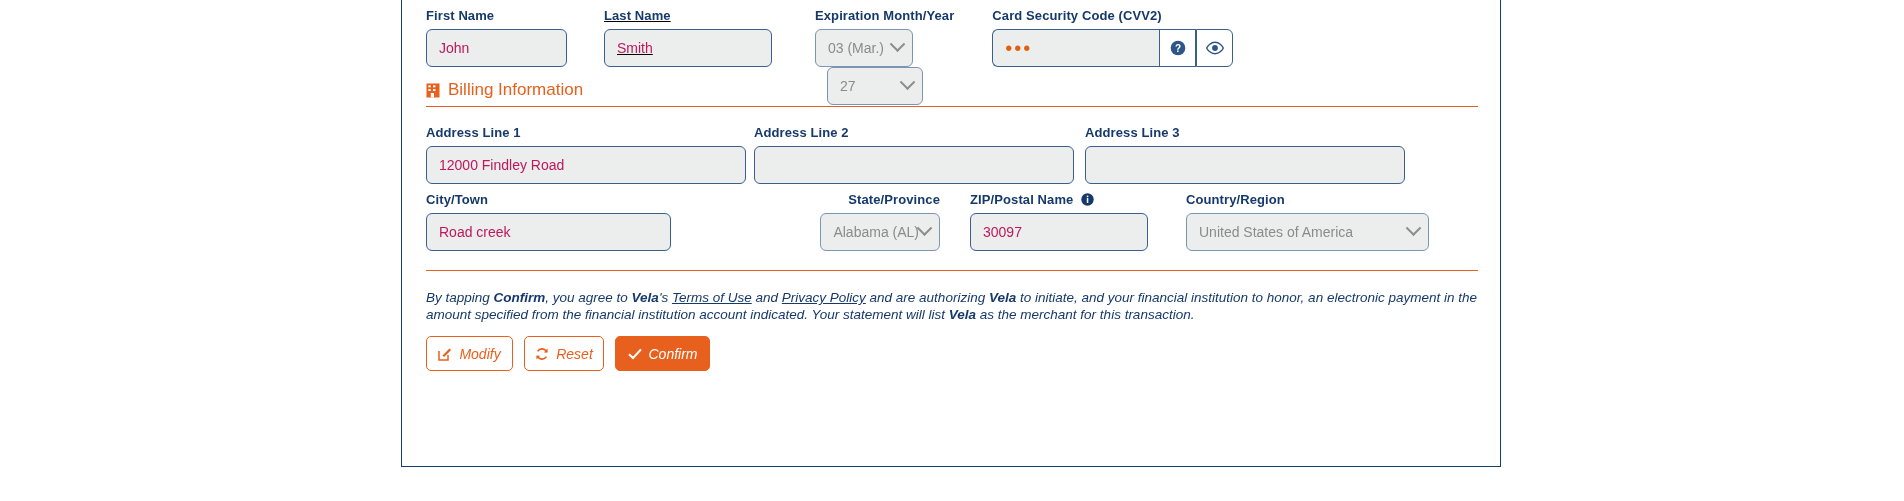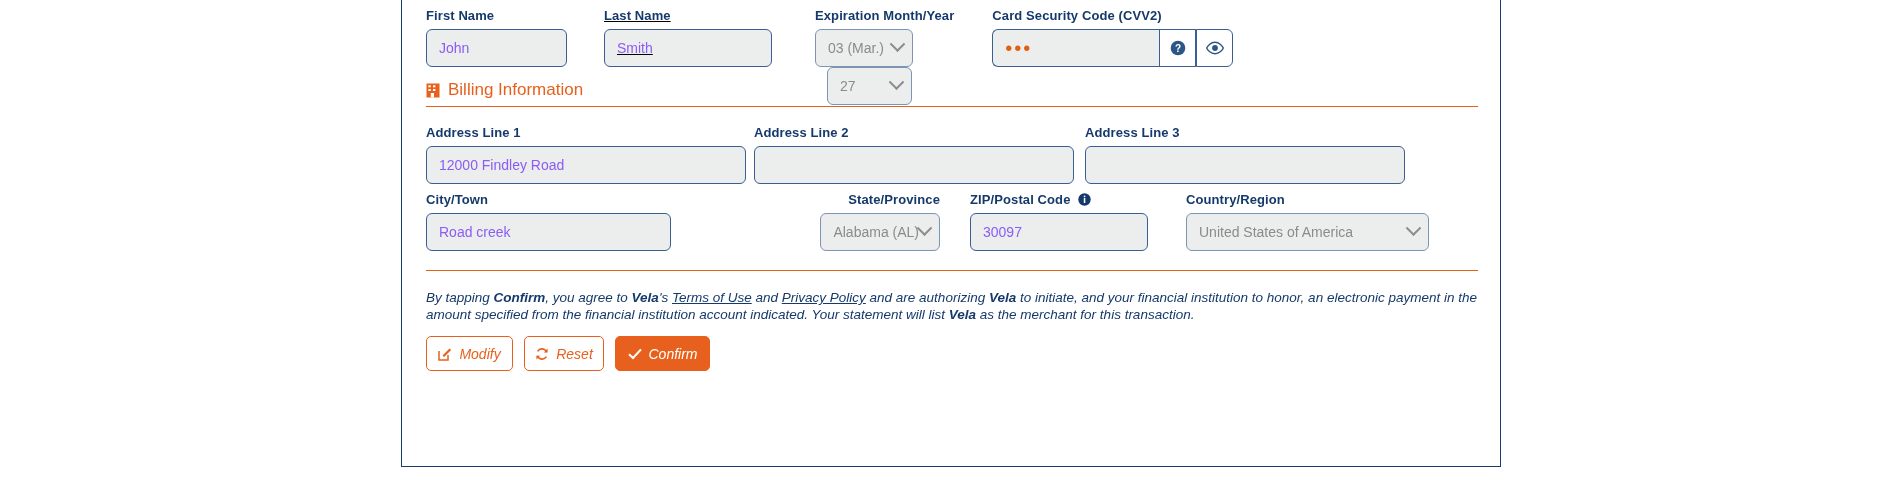--- a/index.html
+++ b/index.html
@@ -45,21 +45,21 @@
     margin-bottom: 6px;
     white-space: nowrap;
   }
 
   .inp, .sel {
     height: 38px;
     border: 1px solid #3a5f8f;
     border-radius: 6px;
     background: #eceded;
     font-size: 14px;
-    color: #8b5cf6;
+    color: #be185d;
     padding: 0 12px;
     display: flex;
     align-items: center;
     font-family: "Liberation Sans", sans-serif;
     line-height: 38px;
     white-space: nowrap;
     overflow: hidden;
   }
   .sel {
     border-color: #7d95b4;
@@ -76,21 +76,21 @@
     flex: none;
   }
 
   
   .toprow { position: absolute; left: 24px; top: 38px; }
   .f-first { width: 141px; }
   .f-last  { width: 168px; margin-left: 37px; text-decoration: underline; }
   .f-exp   { margin-left: 43px; }
   .exp-selects { display: flex; flex-direction: column; }
   .sel-month { width: 98px; }
-  .sel-year  { width: 85px; margin-left: 12px; }
+  .sel-year  { width: 96px; margin-left: 12px; }
   .f-cvv   { margin-left: 38px; }
   .cvv-group { display: flex; }
   .cvv-input {
     width: 167px;
     border-radius: 6px 0 0 6px;
     border-right: none;
     letter-spacing: 2px;
     color: #e1600f;
     font-size: 20px;
   }
@@ -291,21 +291,21 @@
       <div class="field c-state">
         <label class="fl">State/Province</label>
         <div class="sel">
           <span>Alabama (AL)</span>
           <i class="chev"></i>
         </div>
       </div>
 
       <div class="field c-zip">
         <label class="fl">
-          <span>ZIP/Postal Code</span>
+          <span>ZIP/Postal Name</span>
           <span class="ico" style="vertical-align:-2px;margin-left:4px">
             <svg width="13" height="13" viewBox="0 0 13 13">
                 <circle cx="6.5" cy="6.5" r="6.2" fill="#16396b"></circle>
                 <rect x="5.8" y="5" width="1.5" height="5" fill="#ffffff"></rect>
                 <rect x="5.8" y="2.6" width="1.5" height="1.6" fill="#ffffff"></rect>
               </svg>
           </span>
         </label>
         <div class="inp">30097</div>
       </div>

